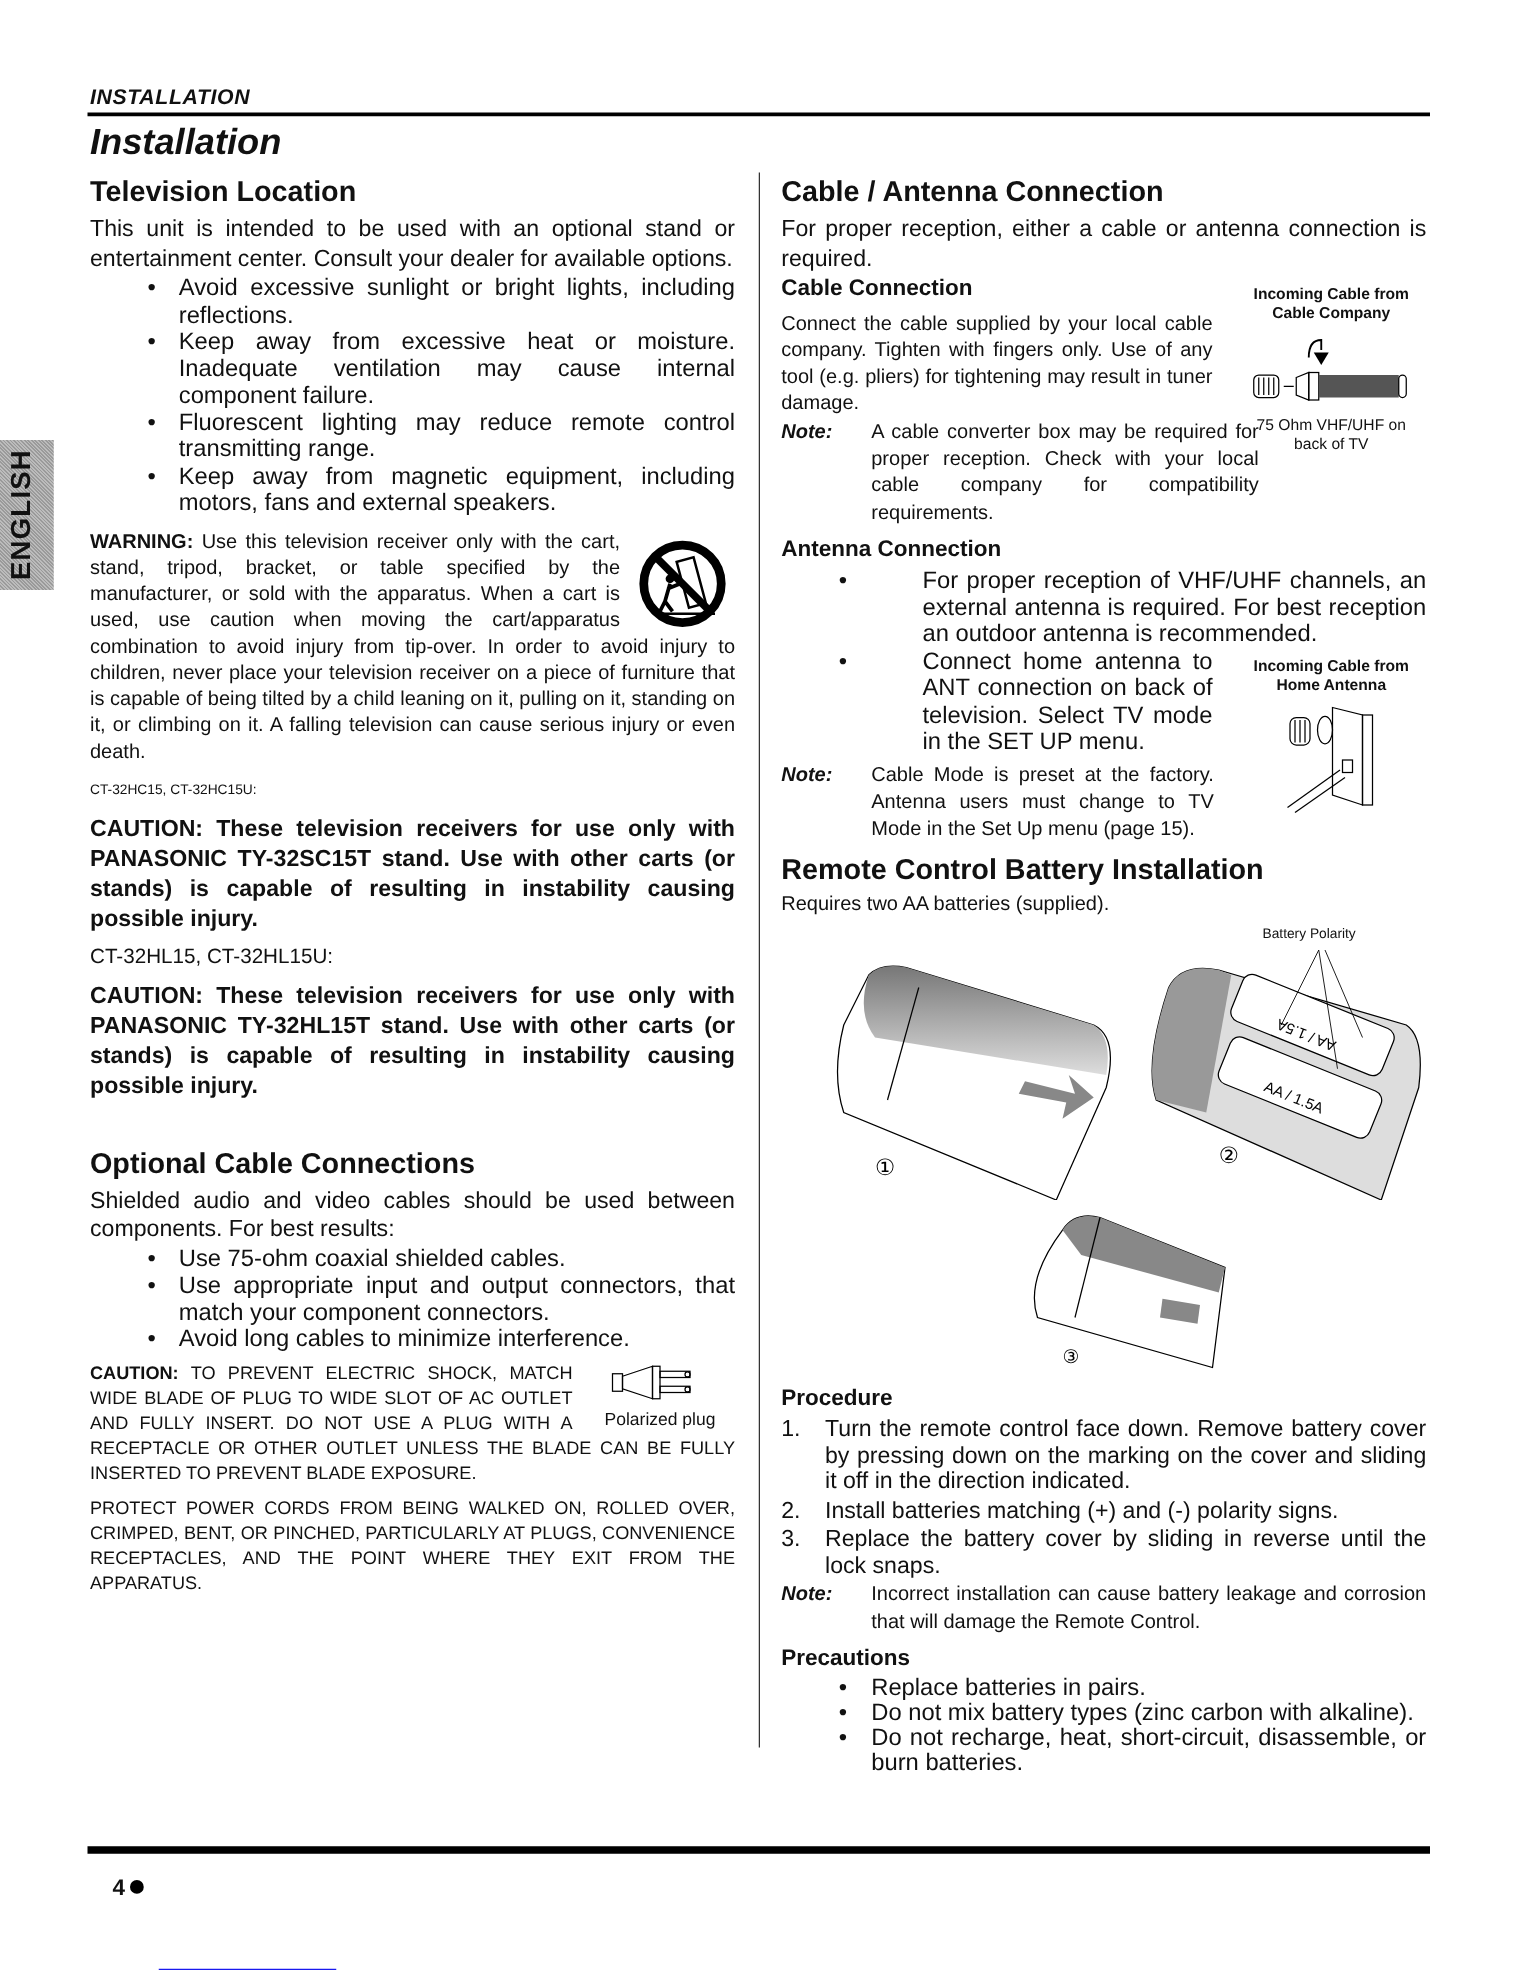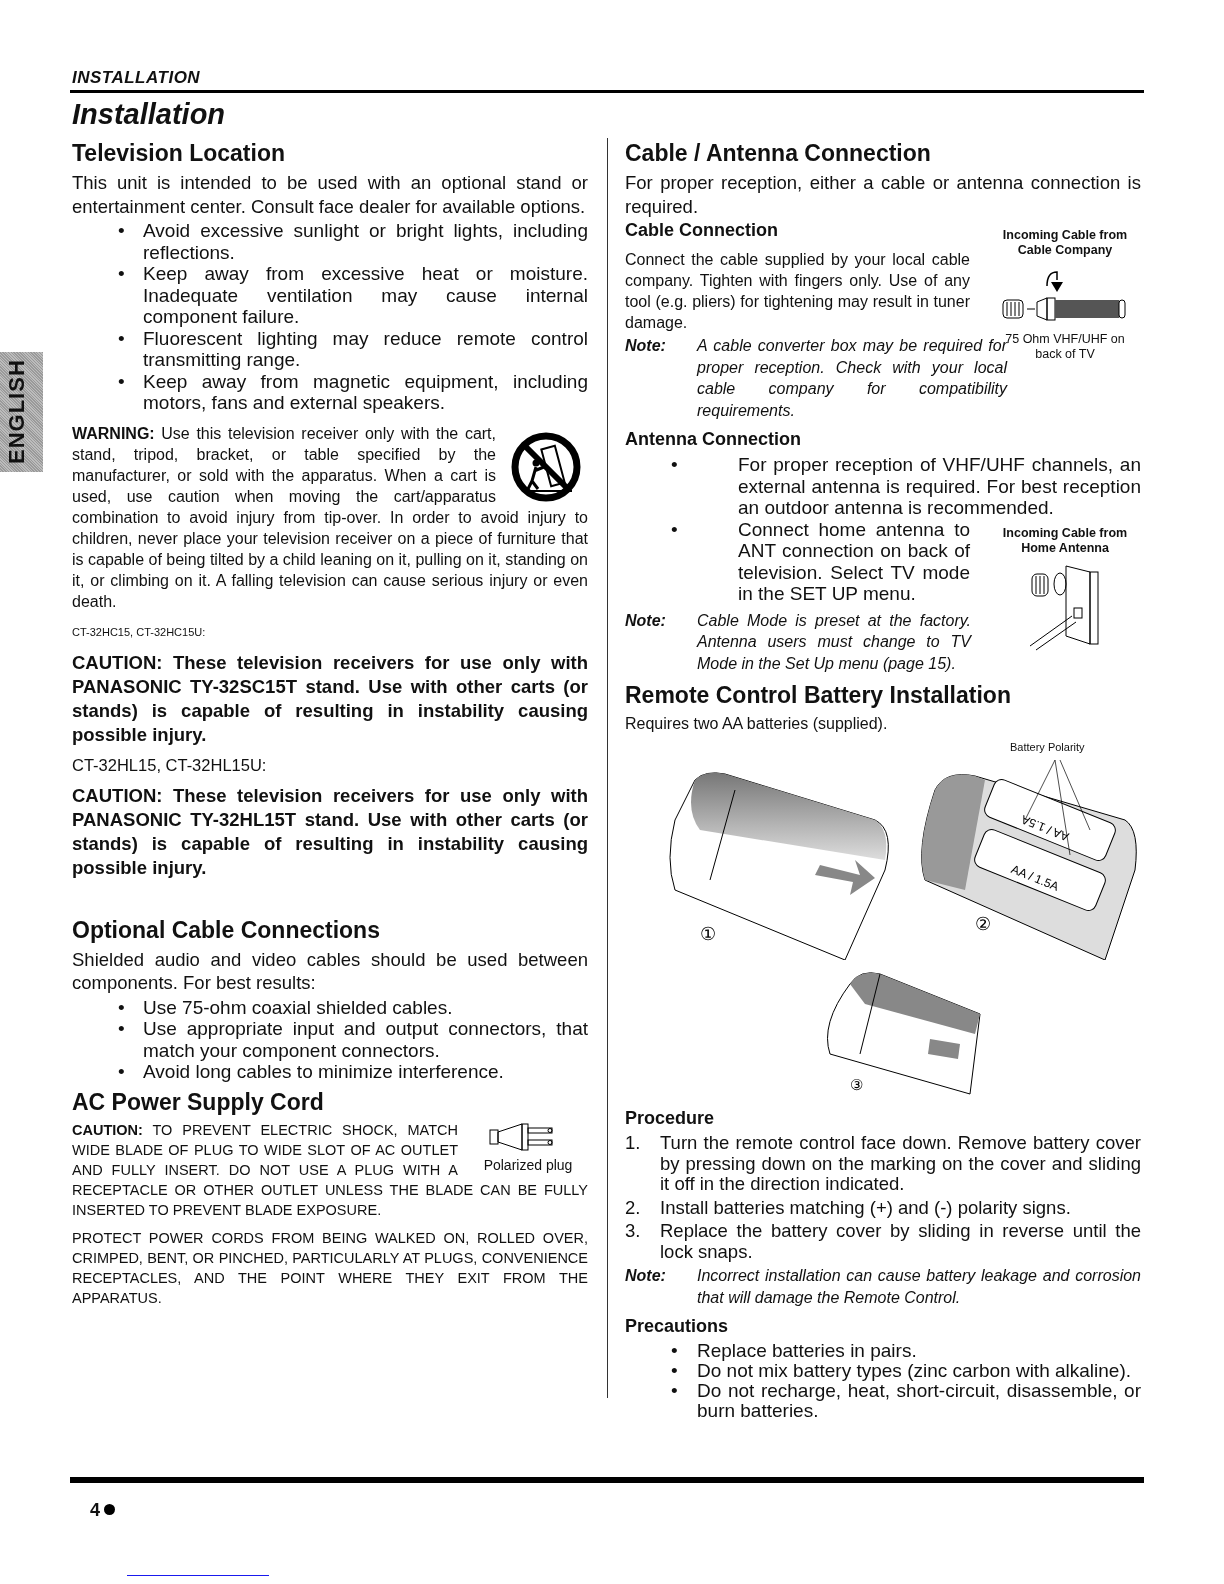--- a/index.html
+++ b/index.html
@@ -22,21 +22,21 @@
   p { margin: 0; }
   .body-lg { font-size: 18.5px; line-height: 23.5px; text-align: justify; }
   .body-sm { font-size: 16px; line-height: 21px; text-align: justify; }
   .body-xs { font-size: 14.5px; line-height: 20px; text-align: justify; }
   ul.bullets { list-style: none; margin: 2px 0 0 0; padding: 0; }
   ul.bullets li { position: relative; padding-left: 71px; font-size: 19px; line-height: 21.5px; text-align: justify; }
   ul.bullets li::before { content: "•"; position: absolute; left: 46px; }
   .caution-bold { font-size: 18.5px; line-height: 24px; font-weight: bold; text-align: justify; }
   .note-row { display: flex; font-size: 16px; line-height: 21.5px; }
   .note-row .label { width: 72px; flex: none; font-weight: bold; font-style: italic; }
-  .note-row .txt { font-style: italic; text-align: justify; }
+  .note-row .txt { text-align: justify; }
   .fig-caption-bold { font-size: 12.5px; font-weight: bold; text-align: center; line-height: 15px; }
   .fig-caption { font-size: 12.5px; text-align: center; line-height: 15px; }
   ol.steps { margin: 4px 0 0 0; padding: 0; list-style: none; }
   ol.steps li { position: relative; padding-left: 35px; font-size: 18.5px; line-height: 20.5px; text-align: justify; margin-bottom: 3px; }
   ol.steps li .num { position: absolute; left: 0; }
   .bottom-rule { left: 70px; top: 1477px; width: 1074px; height: 6px; background: #000; }
   .page-num { left: 90px; top: 1500px; font-size: 18px; font-weight: bold; }
   .page-num .dot { display: inline-block; width: 11px; height: 11px; background: #000; border-radius: 50%; margin-left: 4px; vertical-align: 1px; }
   .blue-line { left: 127px; top: 1575px; width: 142px; height: 1px; background: #1a1aee; }
 </style>
@@ -47,21 +47,21 @@
 <div class="abs top-rule"></div>
 <div class="abs page-title">Installation</div>
 <div class="abs lang-tab">
     <span>ENGLISH</span>
   </div>
 <div class="abs col-divider"></div>
 
 <div class="col left-col">
   <section>
     <h2>Television Location</h2>
-    <p class="body-lg">This unit is intended to be used with an optional stand or entertainment center. Consult face dealer for available options.</p>
+    <p class="body-lg">This unit is intended to be used with an optional stand or entertainment center. Consult your dealer for available options.</p>
     <ul class="bullets">
       <li>Avoid excessive sunlight or bright lights, including reflections.</li>
       <li>Keep away from excessive heat or moisture. Inadequate ventilation may cause internal component failure.</li>
       <li>Fluorescent lighting may reduce remote control transmitting range.</li>
       <li>Keep away from magnetic equipment, including motors, fans and external speakers.</li>
     </ul>
     <div style="margin-top:9px; position:relative;">
       <svg style="float:right; margin:8px 6px 4px 14px;" width="72" height="72" viewBox="0 0 72 72">
         <circle cx="36" cy="36" r="31" fill="none" stroke="#000" stroke-width="7"></circle>
         <line x1="14" y1="14" x2="58" y2="58" stroke="#000" stroke-width="6"></line>
@@ -84,21 +84,20 @@
     <h2>Optional Cable Connections</h2>
     <p class="body-lg">Shielded audio and video cables should be used between components. For best results:</p>
     <ul class="bullets">
       <li>Use 75-ohm coaxial shielded cables.</li>
       <li>Use appropriate input and output connectors, that match your component connectors.</li>
       <li>Avoid long cables to minimize interference.</li>
     </ul>
   </section>
 
   <section style="margin-top:6px;">
-    <h2>AC Power Supply Cord</h2>
     <div style="position:relative;">
       <div style="float:right; width:120px; margin:0 0 4px 10px; text-align:center;">
         <svg width="80" height="34" viewBox="0 0 80 34">
           <rect x="2" y="10" width="8" height="14" fill="none" stroke="#000" stroke-width="1"></rect>
           <path d="M10 12 L34 4 L34 30 L10 22 Z" fill="none" stroke="#000" stroke-width="1"></path>
           <rect x="34" y="4" width="6" height="26" fill="none" stroke="#000" stroke-width="1"></rect>
           <rect x="40" y="8" width="24" height="5" fill="none" stroke="#000" stroke-width="1"></rect>
           <rect x="40" y="20" width="24" height="5" fill="none" stroke="#000" stroke-width="1"></rect>
           <circle cx="62" cy="10.5" r="2" fill="none" stroke="#000"></circle>
           <circle cx="62" cy="22.5" r="2" fill="none" stroke="#000"></circle>

